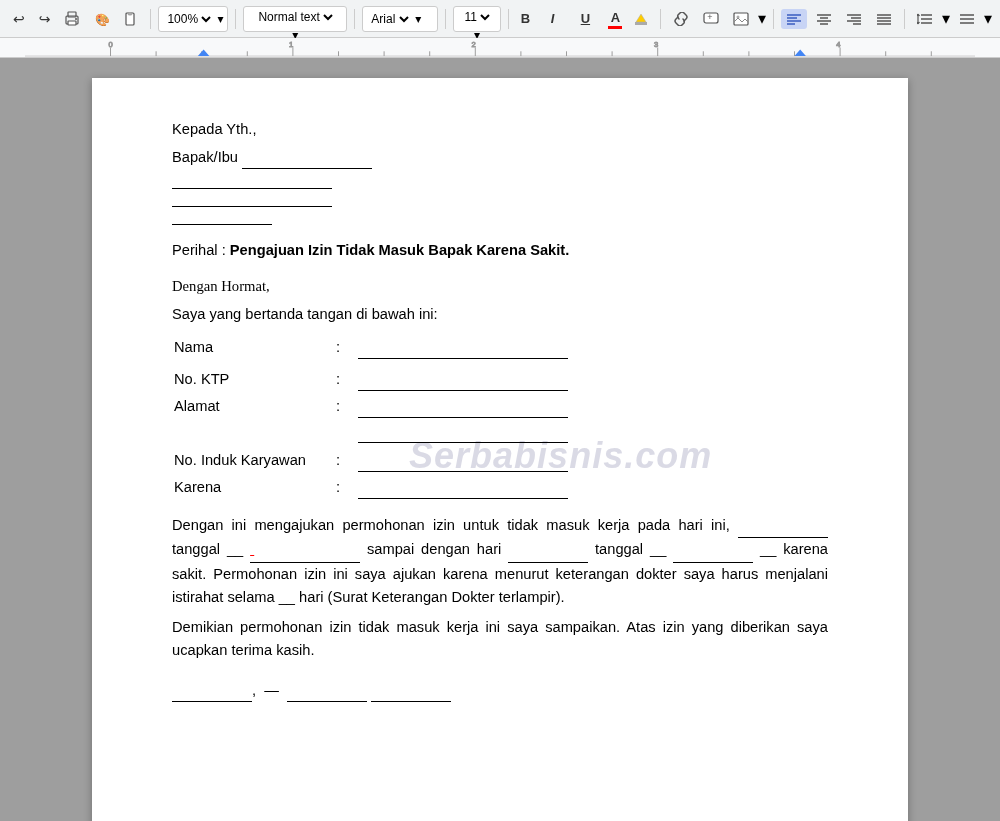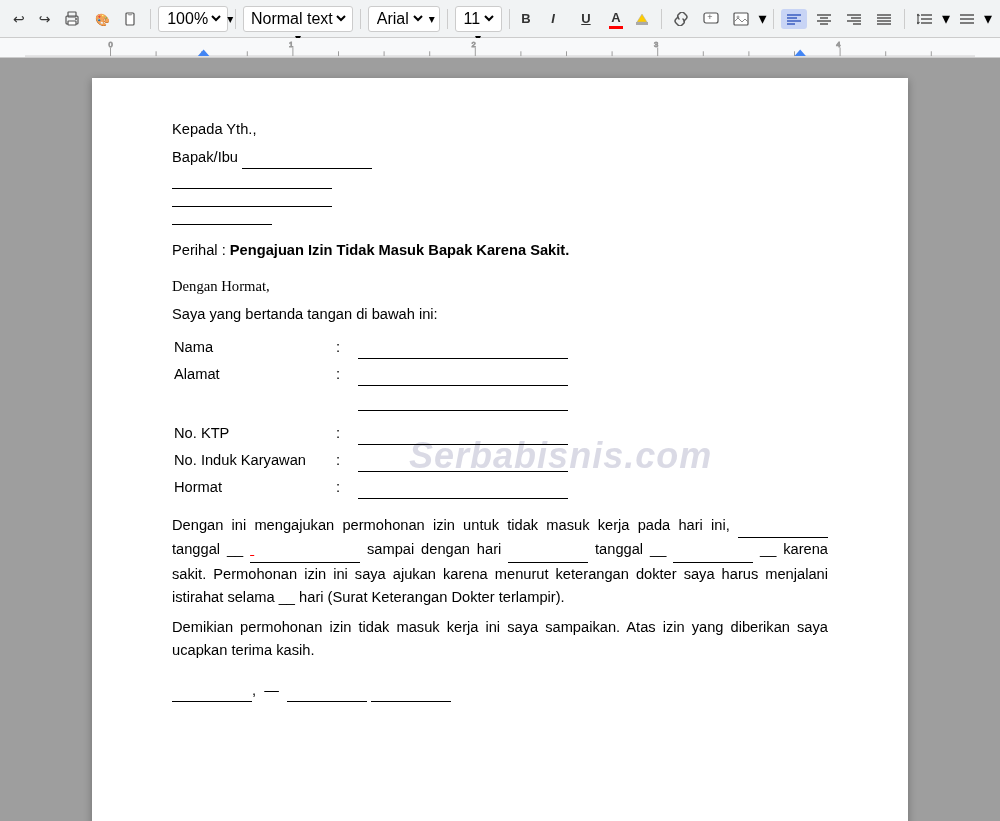--- a/index.html
+++ b/index.html
@@ -48,21 +48,21 @@
       background: white;
       cursor: pointer;
       display: flex;
       align-items: center;
       gap: 3px;
       height: 26px;
     }
     .toolbar-select select {
       border: none;
       background: transparent;
-      font-size: 16px;
+      font-size: 12px;
       outline: none;
       cursor: pointer;
     }
     .zoom-select { width: 70px; }
     .style-select { width: 110px; flex-direction: column; }
     .font-select { width: 80px; }
     .size-select { width: 50px; flex-direction: column; }
     .format-btn {
       font-weight: bold;
       font-size: 13px;
@@ -422,39 +422,39 @@
       <p>Saya yang bertanda tangan di bawah ini:</p>
 
       <table class="info-table">
         <tbody>
             <tr>
           <td class="label-col">Nama</td>
           <td class="colon-col">:</td>
           <td class="value-col"><span class="info-line">&nbsp;</span></td>
         </tr>
         <tr>
+          <td class="label-col" style="padding-top:6px;">No. KTP</td>
+          <td class="colon-col" style="padding-top:6px;">:</td>
+          <td class="value-col" style="padding-top:6px;"><span class="info-line">&nbsp;</span></td>
+        </tr>
+        <tr>
           <td class="label-col">Alamat</td>
           <td class="colon-col">:</td>
           <td class="value-col">
             <span class="info-line-addr">&nbsp;</span>
             <span class="info-line-addr">&nbsp;</span>
           </td>
         </tr>
         <tr>
-          <td class="label-col" style="padding-top:6px;">No. KTP</td>
-          <td class="colon-col" style="padding-top:6px;">:</td>
-          <td class="value-col" style="padding-top:6px;"><span class="info-line">&nbsp;</span></td>
-        </tr>
-        <tr>
           <td class="label-col">No. Induk Karyawan</td>
           <td class="colon-col">:</td>
           <td class="value-col"><span class="info-line">&nbsp;</span></td>
         </tr>
         <tr>
-          <td class="label-col">Hormat</td>
+          <td class="label-col">Karena</td>
           <td class="colon-col">:</td>
           <td class="value-col"><span class="info-line">&nbsp;</span></td>
         </tr>
       </tbody>
         </table>
 
       <p class="body-text">
         Dengan ini mengajukan permohonan izin untuk tidak masuk kerja pada hari ini, <span class="line-blank" style="width:90px;">&nbsp;</span> tanggal __ <span class="line-blank underline-red" style="width:110px;">&nbsp;</span> sampai dengan hari <span class="line-blank" style="width:80px;">&nbsp;</span> tanggal __ <span class="line-blank" style="width:80px;">&nbsp;</span> __ karena sakit. Permohonan izin ini saya ajukan karena menurut keterangan dokter saya harus menjalani istirahat selama __ hari (Surat Keterangan Dokter terlampir).
       </p>
 

